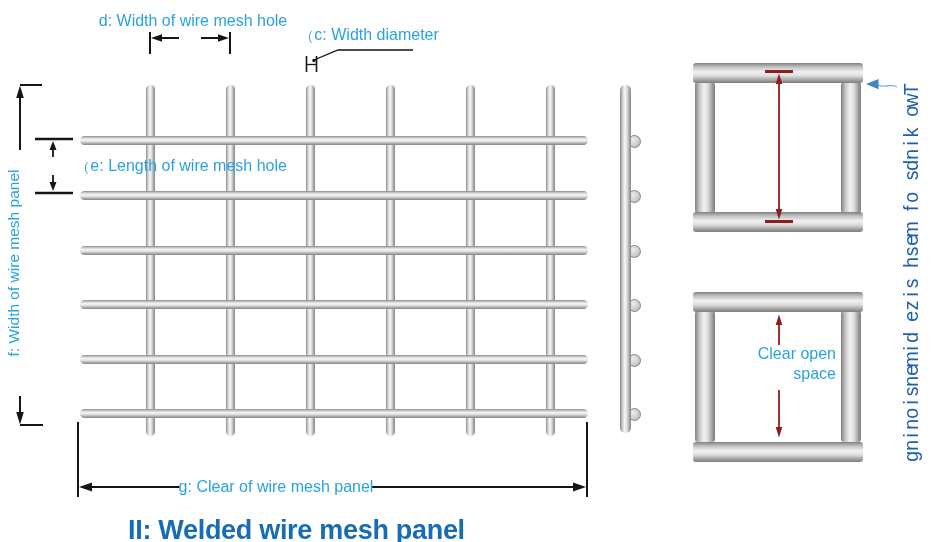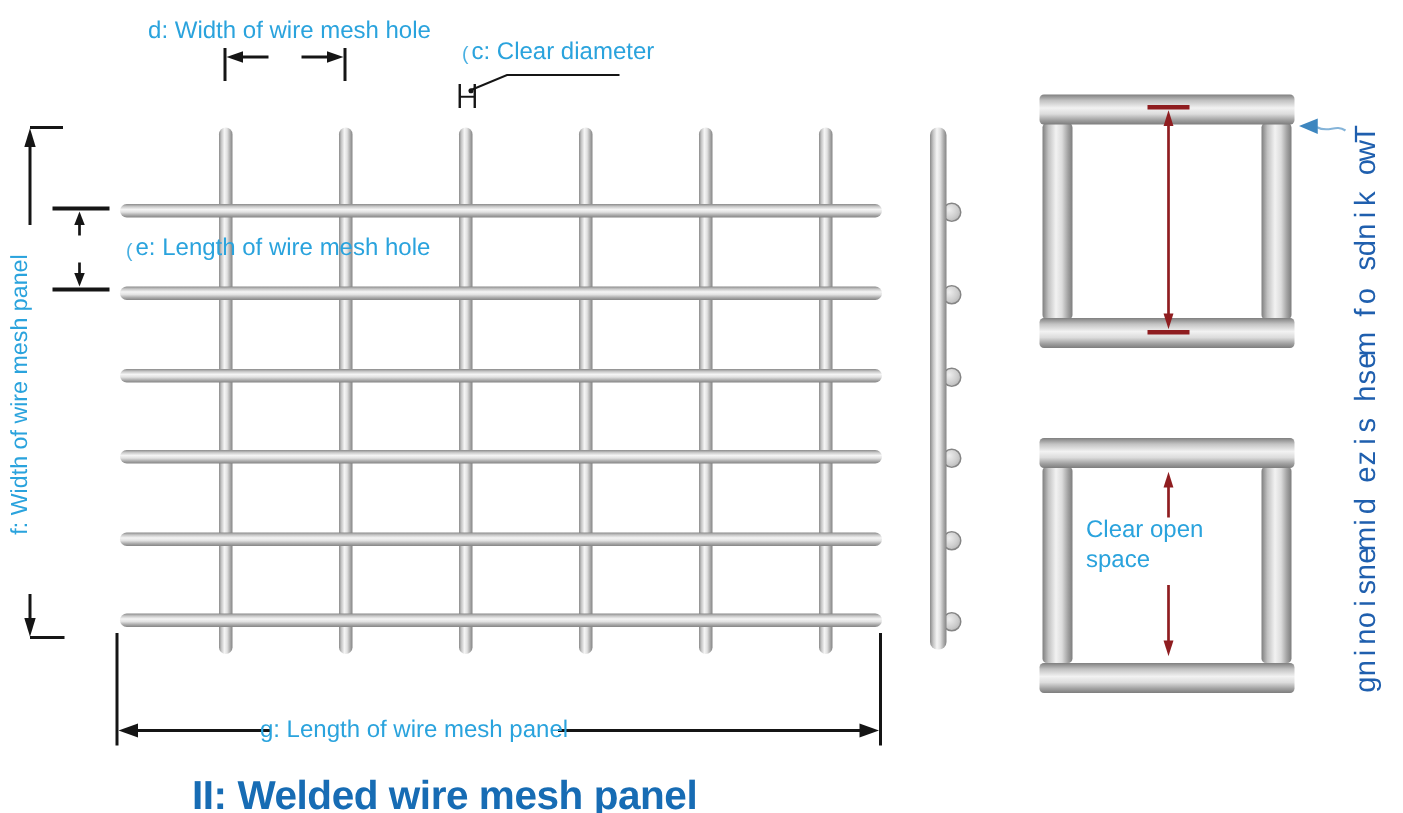--- a/index.html
+++ b/index.html
@@ -42,21 +42,21 @@
   #e-label{left:84px;top:157px;display:flex;align-items:center;}
   #f-label{left:14px;top:263px;transform:translate(-50%,-50%) rotate(-90deg);font-size:15.5px;}
   #g-label{left:276px;top:487px;transform:translate(-50%,-50%);}
   #title{
     position:absolute;left:128px;top:503px;font-size:27px;font-weight:700;color:#176cb4;
     white-space:nowrap;letter-spacing:-0.3px;margin-top:12px;
   }
   #c2c-label{left:780px;top:147px;transform:translate(-50%,-50%);}
   #cos-label{
     position:absolute;left:780px;top:364px;transform:translate(-50%,-50%);
-    font-size:16px;color:#2aa3dd;width:112px;text-align:left;line-height:20px;
+    font-size:16px;color:#2aa3dd;width:112px;text-align:right;line-height:20px;
   }
   #side-note{
     position:absolute;left:898px;top:84px;display:flex;flex-direction:column;
     color:#1f5fae;font-size:19.5px;
   }
   .vchar{
     display:flex;align-items:center;justify-content:center;
     width:26px;height:10.8px;transform:rotate(-90deg);overflow:visible;white-space:pre;
   }
   svg{position:absolute;left:0;top:0;pointer-events:none;}
@@ -169,31 +169,31 @@
     <g>
       <path d="M897,87 C890,82.5 886,89 878,84.8" stroke="#85b4d9" stroke-width="1.4" fill="none"></path>
       <polygon points="866,84 878.5,79 878.5,89.3" fill="#3d86bf"></polygon>
     </g>
   </svg>
 
   <div class="lbl cyan" id="d-label">d: Width of wire mesh hole</div>
 
   <div class="lbl cyan" id="c-label">
     <span class="paren">(</span>
-    <span>c: Clear diameter</span>
+    <span>c: Width diameter</span>
   </div>
 
   <div class="lbl cyan" id="e-label">
     <span class="paren">(</span>
     <span>e: Length of wire mesh hole</span>
   </div>
 
   <div class="lbl cyan" id="f-label">f: Width of wire mesh panel</div>
 
-  <div class="lbl cyan" id="g-label">g: Length of wire mesh panel</div>
+  <div class="lbl cyan" id="g-label">g: Clear of wire mesh panel</div>
 
   <div id="title">II: Welded wire mesh panel</div>
 
 
   <div id="cos-label">Clear open space</div>
 
   <div id="side-note">
       <span class="vchar">T</span>
       <span class="vchar">w</span>
       <span class="vchar">o</span>

